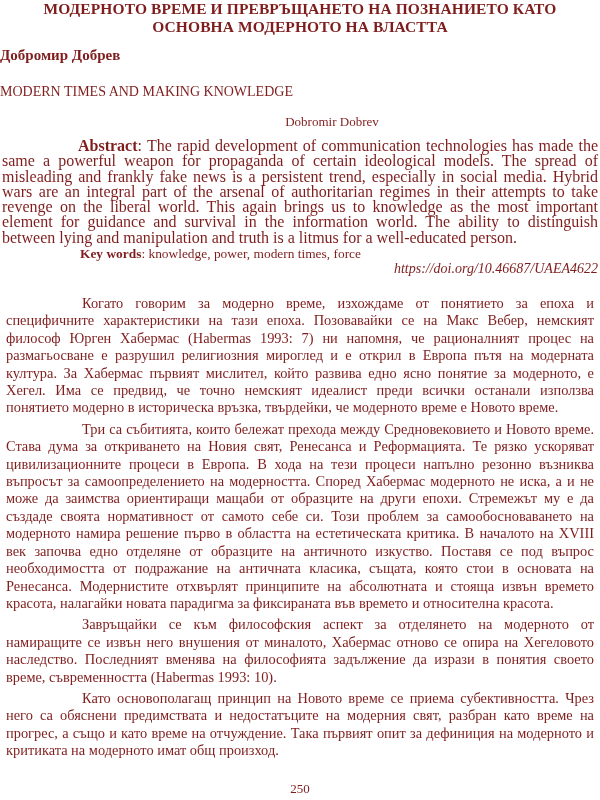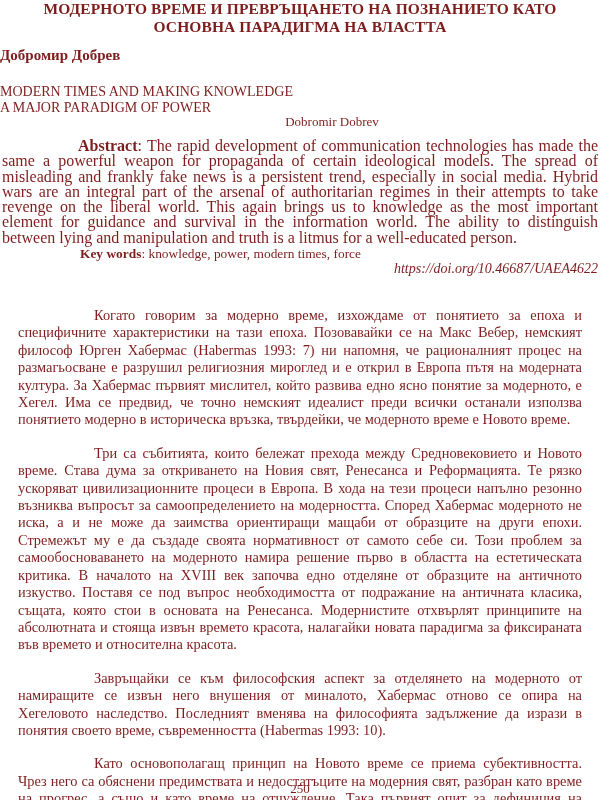--- a/index.html
+++ b/index.html
@@ -39,41 +39,40 @@
   }
   .keywords .lead { font-weight: bold; }
   .doi {
     position: absolute; right: 2px; top: 261px;
     font-style: italic; font-weight: normal; font-size: 14px; line-height: 16px;
   }
   .body {
     position: absolute; left: 2px; width: 596px; top: 291px;
     font-size: 14.4px; line-height: 17.4px; text-align: justify;
   }
-  .body p { margin: 16px; text-indent: 76px; }
+  .body p { margin: 4px; text-indent: 76px; }
   .pagenum {
     position: absolute; left: 0; width: 600px; top: 781px;
     text-align: center; font-size: 13px;
   }
 </style>
 </head>
 <body>
 
 <div class="page">
 
   <div class="title">
     <div>МОДЕРНОТО ВРЕМЕ И ПРЕВРЪЩАНЕТО НА ПОЗНАНИЕТО КАТО</div>
-    <div>ОСНОВНА ПАРАДИГМА НА ВЛАСТТА</div>
+    <div>ОСНОВНА МОДЕРНОТО НА ВЛАСТТА</div>
   </div>
 
   <div class="author-bg">Добромир Добрев</div>
 
   <div class="title-en">
     <div>MODERN TIMES AND MAKING KNOWLEDGE</div>
-    <div>A MAJOR PARADIGM OF POWER</div>
   </div>
 
   <div class="author-en">Dobromir Dobrev</div>
 
   <div class="abstract">
     <span class="indent"></span><span class="lead">Abstract</span><span>: The rapid development of communication technologies has made the same a powerful weapon for propaganda of certain ideological models. The spread of misleading and frankly fake news is a persistent trend, especially in social media. Hybrid wars are an integral part of the arsenal of authoritarian regimes in their attempts to take revenge on the liberal world. This again brings us to knowledge as the most important element for guidance and survival in the information world. The ability to distinguish between lying and manipulation and truth is a litmus for a well-educated person.</span>
   </div>
 
   <div class="keywords">
     <span class="indent" style="width:64px"></span><span class="lead">Key words</span><span>: knowledge, power, modern times, force</span>

